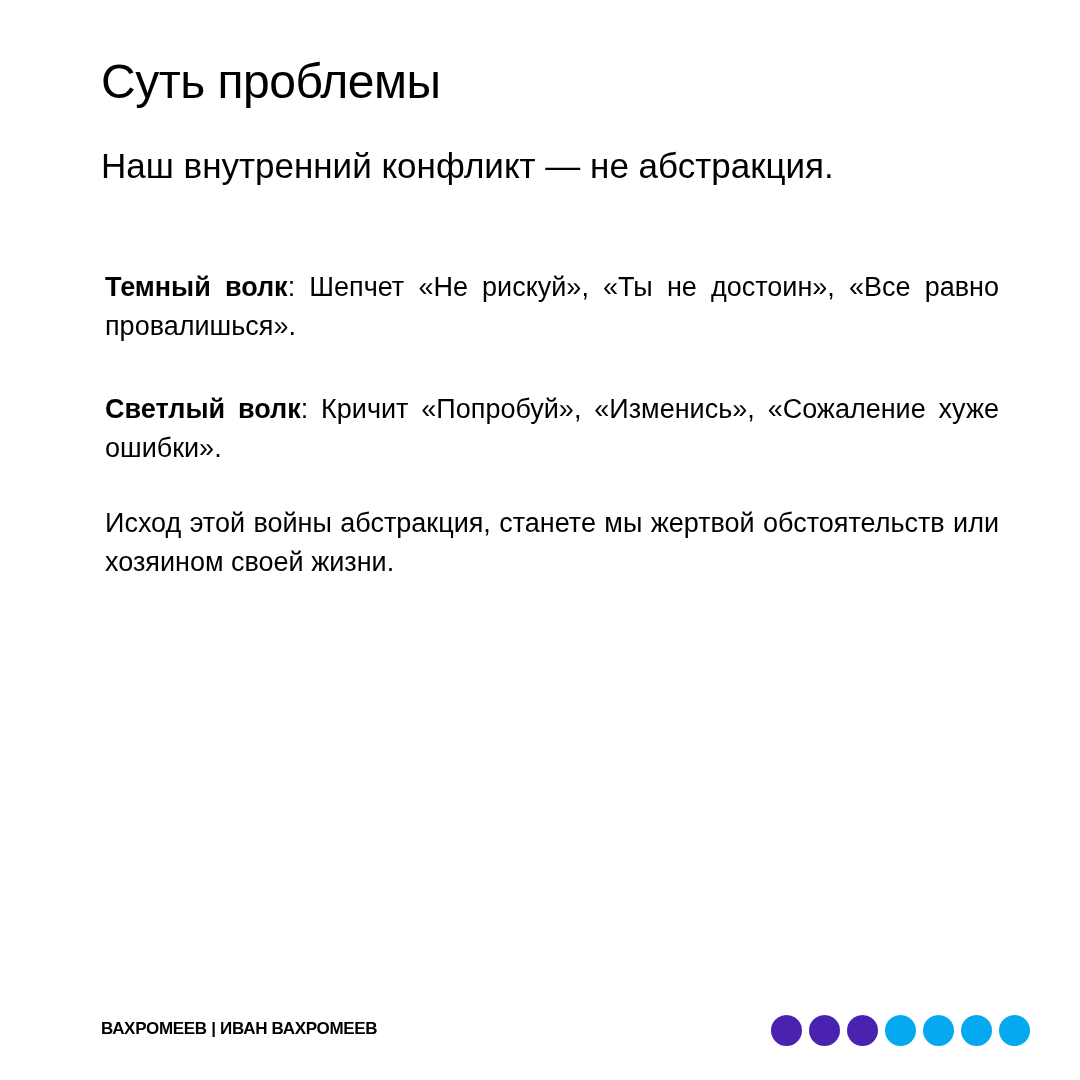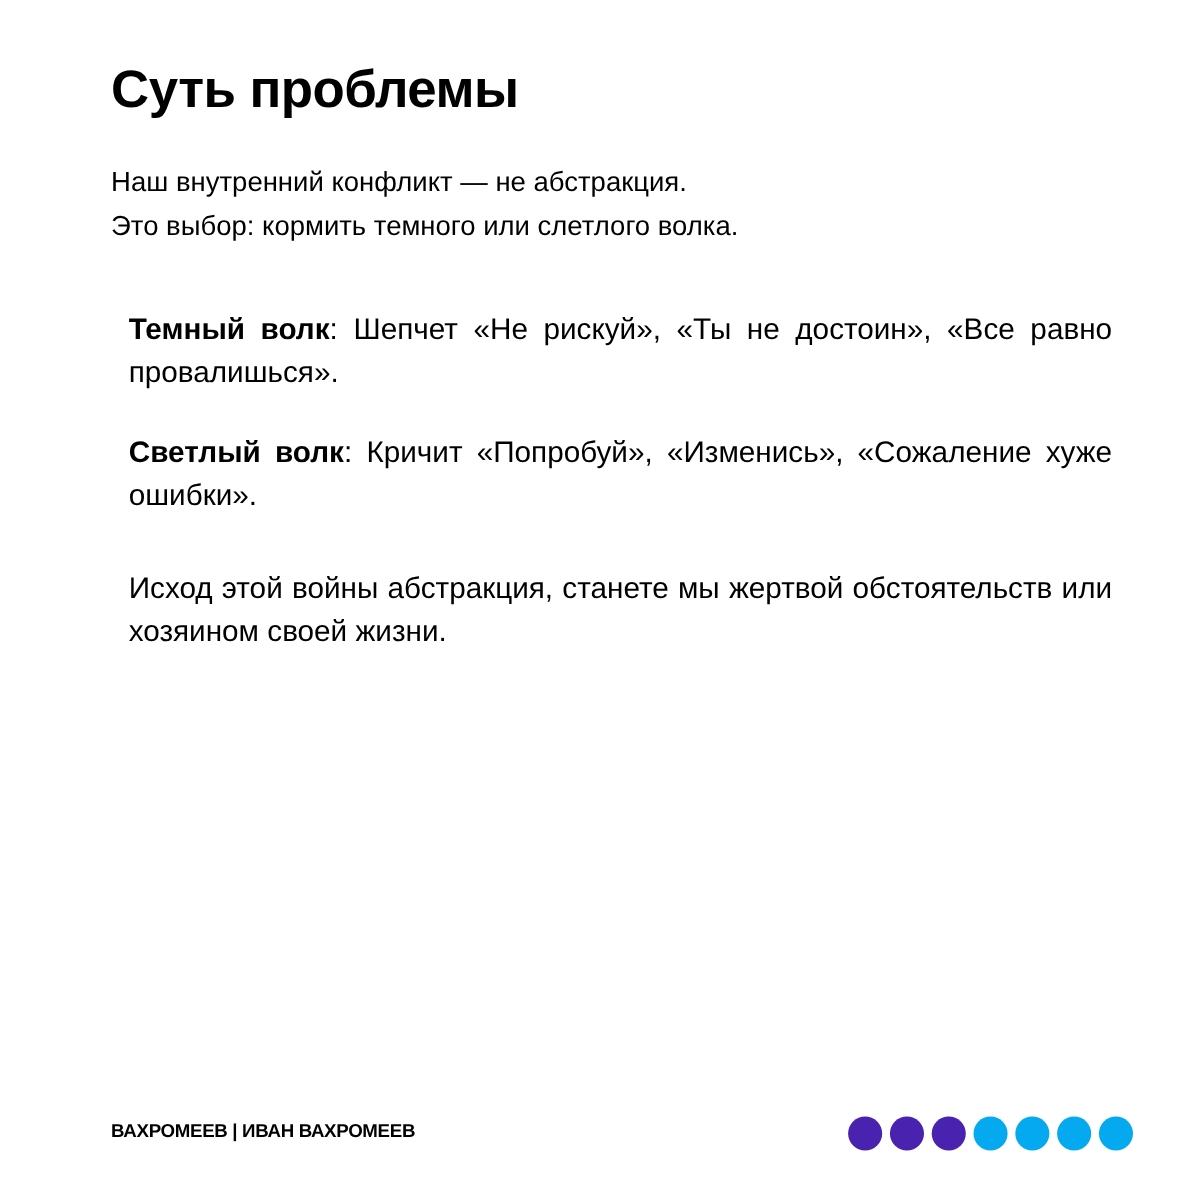--- a/index.html
+++ b/index.html
@@ -1,34 +1,33 @@
 <!DOCTYPE html>
 <html><head>
 <meta charset="utf-8">
 <style>
   html, body { margin:0; padding:0; }
   body { width:1080px; height:1080px; background:#ffffff; position:relative; overflow:hidden; font-family:"Liberation Sans", sans-serif; color:#000; }
-  .title { position:absolute; left:101px; top:52px; font-size:48px; font-weight:bold; letter-spacing:-0.5px; margin:0; line-height:60px; }
-  .intro { position:absolute; left:101px; top:146px; width:900px; font-size:25px; line-height:40px; margin:0; }
-  .para { position:absolute; left:101px; width:894px; font-size:27px; line-height:39px; margin:16px; text-align:justify; }
+  .title { position:absolute; left:101px; top:52px; font-size:48px; font-weight:normal; letter-spacing:-0.5px; margin:0; line-height:60px; }
+  .intro { position:absolute; left:101px; top:146px; width:900px; font-size:35px; line-height:40px; margin:0; }
+  .para { position:absolute; left:101px; width:894px; font-size:27px; line-height:39px; margin:4px; text-align:justify; }
   .p1 { top:264px; }
-  .p2 { top:376px; }
+  .p2 { top:386px; }
   .p3 { top:500px; }
   .footer-text { position:absolute; left:101px; top:1019px; font-size:17px; font-weight:bold; letter-spacing:-0.3px; }
   .dots { position:absolute; left:771px; top:1015px; display:flex; gap:7px; }
   .dot { width:31px; height:31px; border-radius:50%; }
 </style>
 </head>
 <body>
 
 <h1 class="title">Суть проблемы</h1>
 
 <div class="intro">
   <div>Наш внутренний конфликт — не абстракция.</div>
-  <div>Это выбор: кормить темного или слетлого волка.</div>
 </div>
 
 <p class="para p1"><b>Темный волк</b><span>: Шепчет «Не рискуй», «Ты не достоин», «Все равно провалишься».</span></p>
 
 <p class="para p2"><b>Светлый волк</b><span>: Кричит «Попробуй», «Изменись», «Сожаление хуже ошибки».</span></p>
 
 <p class="para p3">Исход этой войны абстракция, станете мы жертвой обстоятельств или хозяином своей жизни.</p>
 
 <div class="footer-text">ВАХРОМЕЕВ | ИВАН ВАХРОМЕЕВ</div>
 

